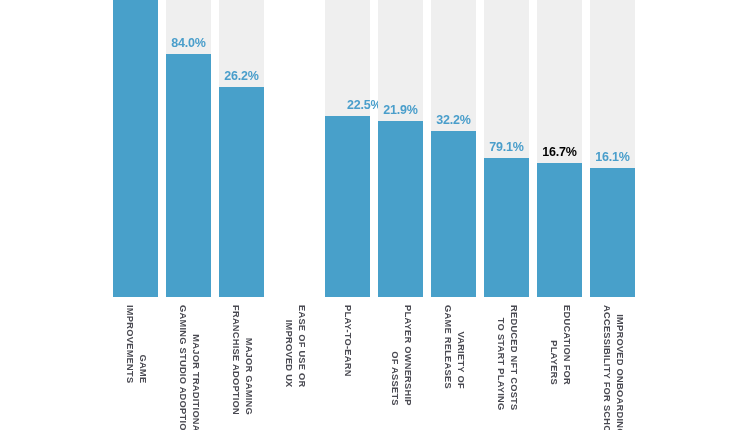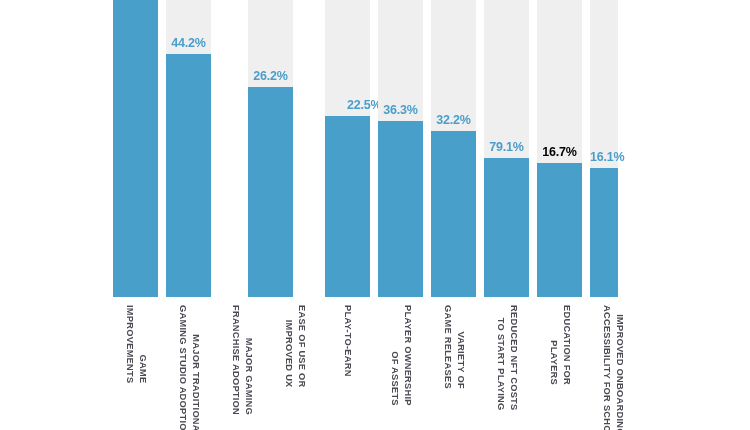--- a/index.html
+++ b/index.html
@@ -116,61 +116,61 @@
 
     <div class="bar-column" style="left: 0px; width: 45px;">
       <div class="bar-track" style="background: rgb(239, 239, 239);"></div>
       <div class="bar-fill" style="height: 297px; background: rgb(72, 160, 202);"></div>
 
     </div>
 
     <div class="bar-column" style="left: 53px; width: 45px;">
       <div class="bar-track" style="background: rgb(239, 239, 239);"></div>
       <div class="bar-fill" style="height: 243px; background: rgb(72, 160, 202);"></div>
-      <div class="bar-value" style="bottom: 247px; color: rgb(74, 158, 203);">44.2%</div>
-    </div>
-
-    <div class="bar-column" style="left: 106px; width: 45px; margin-left: 29px;">
+      <div class="bar-value" style="bottom: 247px; color: rgb(74, 158, 203);">84.0%</div>
+    </div>
+
+    <div class="bar-column" style="left: 106px; width: 45px;">
       <div class="bar-track" style="background: rgb(239, 239, 239);"></div>
       <div class="bar-fill" style="height: 210px; background: rgb(72, 160, 202);"></div>
       <div class="bar-value" style="bottom: 214px; color: rgb(74, 158, 203);">26.2%</div>
     </div>
 
 
     <div class="bar-column" style="left: 212px; width: 45px;">
       <div class="bar-track" style="background: rgb(239, 239, 239);"></div>
       <div class="bar-fill" style="height: 181px; background: rgb(72, 160, 202);"></div>
       <div class="bar-value" style="bottom: 185px; color: rgb(74, 158, 203); padding-left: 22px;">22.5%</div>
     </div>
 
     <div class="bar-column" style="left: 265px; width: 45px;">
       <div class="bar-track" style="background: rgb(239, 239, 239);"></div>
       <div class="bar-fill" style="height: 176px; background: rgb(72, 160, 202);"></div>
-      <div class="bar-value" style="bottom: 180px; color: rgb(74, 158, 203);">36.3%</div>
+      <div class="bar-value" style="bottom: 180px; color: rgb(74, 158, 203);">21.9%</div>
     </div>
 
     <div class="bar-column" style="left: 318px; width: 45px;">
       <div class="bar-track" style="background: rgb(239, 239, 239);"></div>
       <div class="bar-fill" style="height: 166px; background: rgb(72, 160, 202);"></div>
       <div class="bar-value" style="bottom: 170px; color: rgb(74, 158, 203);">32.2%</div>
     </div>
 
     <div class="bar-column" style="left: 371px; width: 45px;">
       <div class="bar-track" style="background: rgb(239, 239, 239);"></div>
       <div class="bar-fill" style="height: 139px; background: rgb(72, 160, 202);"></div>
       <div class="bar-value" style="bottom: 143px; color: rgb(74, 158, 203);">79.1%</div>
     </div>
 
     <div class="bar-column" style="left: 424px; width: 45px;">
       <div class="bar-track" style="background: rgb(239, 239, 239);"></div>
       <div class="bar-fill" style="height: 134px; background: rgb(72, 160, 202);"></div>
       <div class="bar-value" style="bottom: 138px; color: #000000;">16.7%</div>
     </div>
 
-    <div class="bar-column" style="left: 477px; width: 28px;">
+    <div class="bar-column" style="left: 477px; width: 45px;">
       <div class="bar-track" style="background: rgb(239, 239, 239);"></div>
       <div class="bar-fill" style="height: 129px; background: rgb(72, 160, 202);"></div>
       <div class="bar-value" style="bottom: 133px; color: rgb(74, 158, 203);">16.1%</div>
     </div>
 
   </div>
 
   <div id="axis-labels" style="top: 297px;">
 
     <div class="axis-label" style="left: 0px; width: 45px;">

